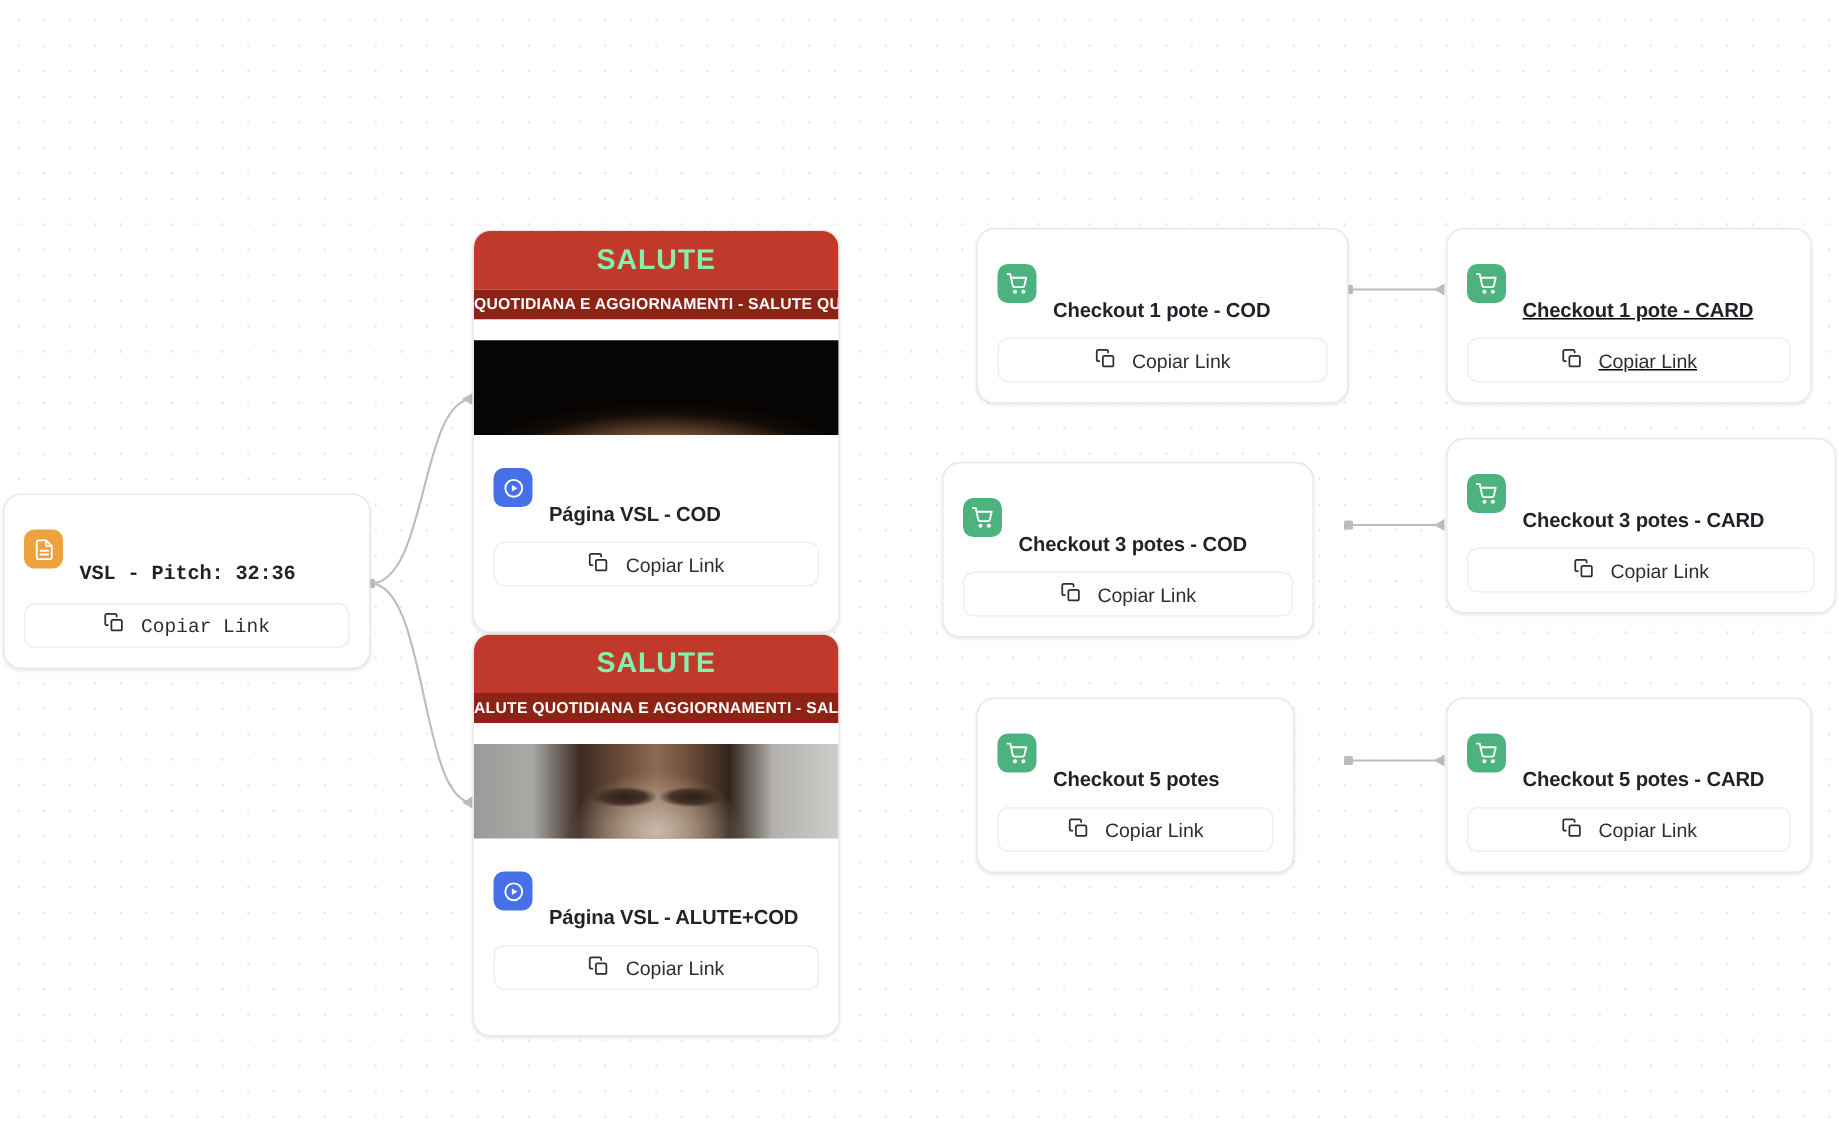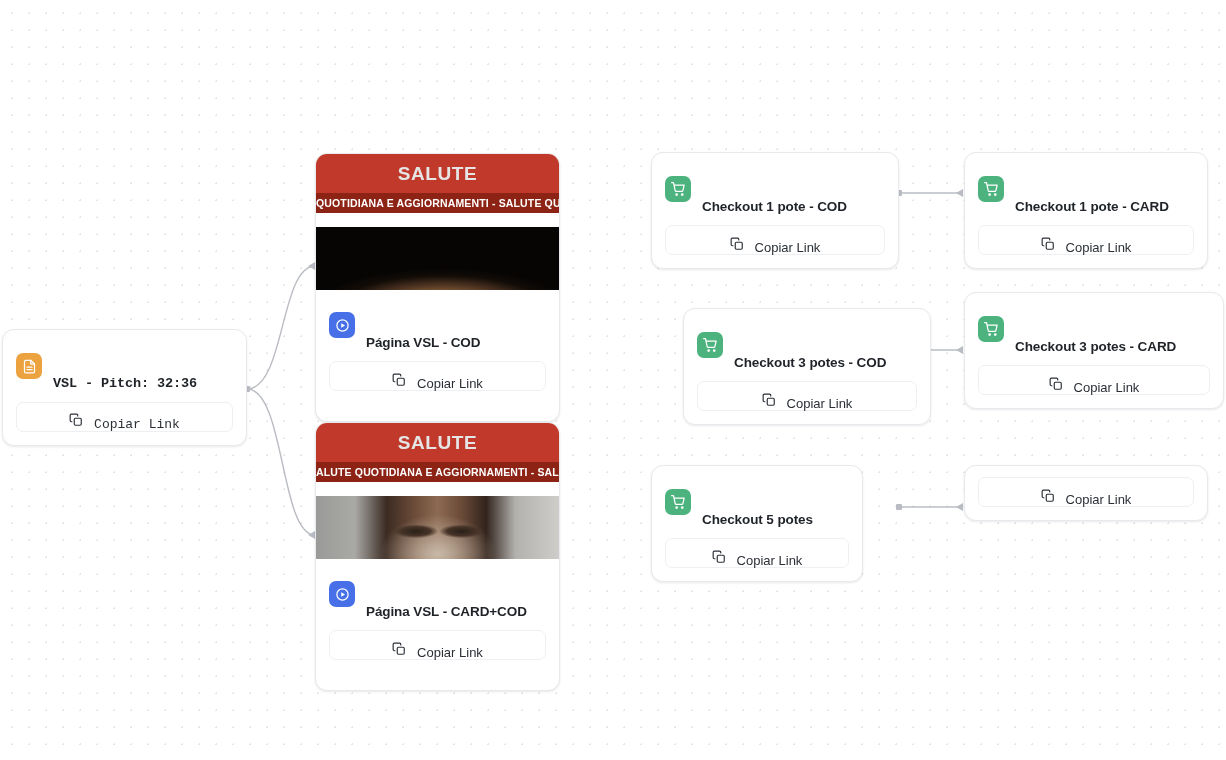--- a/index.html
+++ b/index.html
@@ -73,21 +73,21 @@
     justify-content: center;
   }
   .badge svg { display: block; }
   .badge-orange { background: #eda240; }
   .badge-blue   { background: #4770e8; }
   .badge-green  { background: #4cb37e; }
 
   
   .copy-btn {
     display: flex;
-    align-items: flex-end;
+    align-items: center;
     justify-content: center;
     gap: 11px;
     height: 30px;
     border: 1px solid #edeff2;
     border-radius: 7px;
     background: #ffffff;
     cursor: pointer;
     font-size: 13px;
     color: #2a2f36;
     box-sizing: border-box;
@@ -98,21 +98,21 @@
   
   .vsl-preview {
     width: 100%;
   }
   .vsl-band-main {
     background: #c0392b;
     text-align: center;
     padding: 9px 0 8px 0;
   }
   .vsl-band-main-text {
-    color: #e5e5e5;
+    color: #86efac;
     font-weight: bold;
     font-size: 19px;
     letter-spacing: 0.6px;
   }
   .vsl-band-sub {
     background: #8c2315;
     overflow: hidden;
     white-space: nowrap;
     padding: 4px 0 4px 0;
   }
@@ -247,21 +247,21 @@
       <div class="vsl-thumb thumb-card"></div>
     </div>
     <div class="vsl-footer">
       <div class="node-head">
         <span class="badge badge-blue">
           <svg width="15" height="15" viewBox="0 0 24 24" fill="none" stroke="#ffffff" stroke-width="2" stroke-linecap="round" stroke-linejoin="round">
             <circle cx="12" cy="12" r="9"></circle>
             <polygon points="10,8.5 16,12 10,15.5" fill="#ffffff" stroke="none"></polygon>
           </svg>
         </span>
-        <span class="node-title">Página VSL - CARD+COD</span>
+        <span class="node-title">Página VSL - ALUTE+COD</span>
       </div>
       <div class="copy-btn">
         <span>
           <svg width="14" height="14" viewBox="0 0 24 24" fill="none" stroke="#2a2f36" stroke-width="2" stroke-linecap="round" stroke-linejoin="round">
             <rect x="9" y="9" width="12" height="12" rx="2"></rect>
             <path d="M5 15H4a2 2 0 0 1-2-2V4a2 2 0 0 1 2-2h9a2 2 0 0 1 2 2v1"></path>
           </svg>
         </span>
         <span class="copy-label">Copiar Link</span>
       </div>
@@ -285,21 +285,21 @@
           <svg width="14" height="14" viewBox="0 0 24 24" fill="none" stroke="#2a2f36" stroke-width="2" stroke-linecap="round" stroke-linejoin="round">
             <rect x="9" y="9" width="12" height="12" rx="2"></rect>
             <path d="M5 15H4a2 2 0 0 1-2-2V4a2 2 0 0 1 2-2h9a2 2 0 0 1 2 2v1"></path>
           </svg>
         </span>
         <span class="copy-label">Copiar Link</span>
       </div>
     </div>
   </div>
 
-  <div class="node" style="left:964px; top:152px; width:244px;">
+  <div class="node" style="left:964px; top:152px; width:244px;text-decoration:underline;">
     <div class="node-body">
       <div class="node-head">
         <span class="badge badge-green">
           <svg width="15" height="15" viewBox="0 0 24 24" fill="none" stroke="#ffffff" stroke-width="2" stroke-linecap="round" stroke-linejoin="round">
             <circle cx="9" cy="20" r="1.2"></circle>
             <circle cx="18" cy="20" r="1.2"></circle>
             <path d="M1 1h3l2.6 12.4a2 2 0 0 0 2 1.6h8.5a2 2 0 0 0 2-1.6L21 5H5"></path>
           </svg>
         </span>
         <span class="node-title">Checkout 1 pote - CARD</span>
@@ -309,21 +309,21 @@
           <svg width="14" height="14" viewBox="0 0 24 24" fill="none" stroke="#2a2f36" stroke-width="2" stroke-linecap="round" stroke-linejoin="round">
             <rect x="9" y="9" width="12" height="12" rx="2"></rect>
             <path d="M5 15H4a2 2 0 0 1-2-2V4a2 2 0 0 1 2-2h9a2 2 0 0 1 2 2v1"></path>
           </svg>
         </span>
         <span class="copy-label">Copiar Link</span>
       </div>
     </div>
   </div>
 
-  <div class="node" style="left:683px; top:308px; width:248px;">
+  <div class="node" style="left:628px; top:308px; width:248px;">
     <div class="node-body">
       <div class="node-head">
         <span class="badge badge-green">
           <svg width="15" height="15" viewBox="0 0 24 24" fill="none" stroke="#ffffff" stroke-width="2" stroke-linecap="round" stroke-linejoin="round">
             <circle cx="9" cy="20" r="1.2"></circle>
             <circle cx="18" cy="20" r="1.2"></circle>
             <path d="M1 1h3l2.6 12.4a2 2 0 0 0 2 1.6h8.5a2 2 0 0 0 2-1.6L21 5H5"></path>
           </svg>
         </span>
         <span class="node-title">Checkout 3 potes - COD</span>
@@ -383,20 +383,30 @@
             <path d="M5 15H4a2 2 0 0 1-2-2V4a2 2 0 0 1 2-2h9a2 2 0 0 1 2 2v1"></path>
           </svg>
         </span>
         <span class="copy-label">Copiar Link</span>
       </div>
     </div>
   </div>
 
   <div class="node" style="left:964px; top:465px; width:244px;">
     <div class="node-body">
+      <div class="node-head">
+        <span class="badge badge-green">
+          <svg width="15" height="15" viewBox="0 0 24 24" fill="none" stroke="#ffffff" stroke-width="2" stroke-linecap="round" stroke-linejoin="round">
+            <circle cx="9" cy="20" r="1.2"></circle>
+            <circle cx="18" cy="20" r="1.2"></circle>
+            <path d="M1 1h3l2.6 12.4a2 2 0 0 0 2 1.6h8.5a2 2 0 0 0 2-1.6L21 5H5"></path>
+          </svg>
+        </span>
+        <span class="node-title">Checkout 5 potes - CARD</span>
+      </div>
       <div class="copy-btn">
         <span>
           <svg width="14" height="14" viewBox="0 0 24 24" fill="none" stroke="#2a2f36" stroke-width="2" stroke-linecap="round" stroke-linejoin="round">
             <rect x="9" y="9" width="12" height="12" rx="2"></rect>
             <path d="M5 15H4a2 2 0 0 1-2-2V4a2 2 0 0 1 2-2h9a2 2 0 0 1 2 2v1"></path>
           </svg>
         </span>
         <span class="copy-label">Copiar Link</span>
       </div>
     </div>

